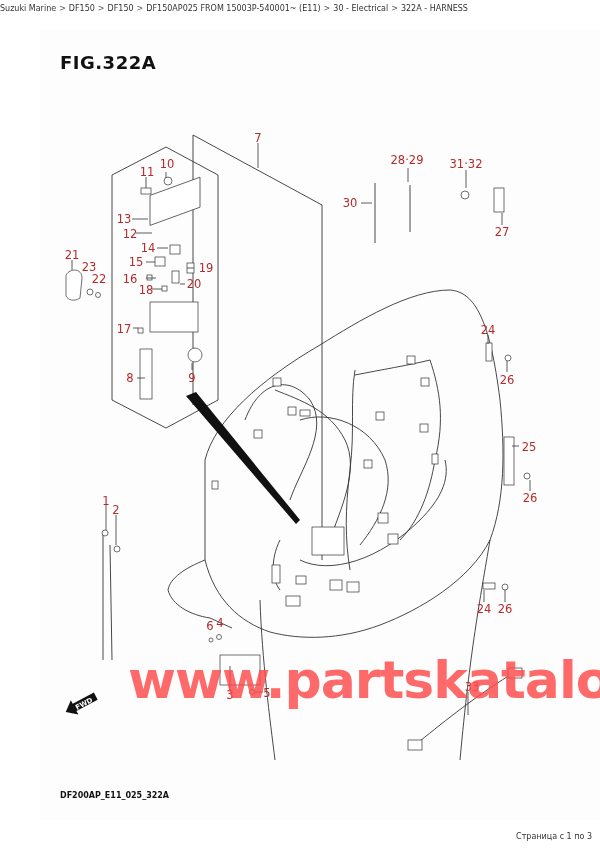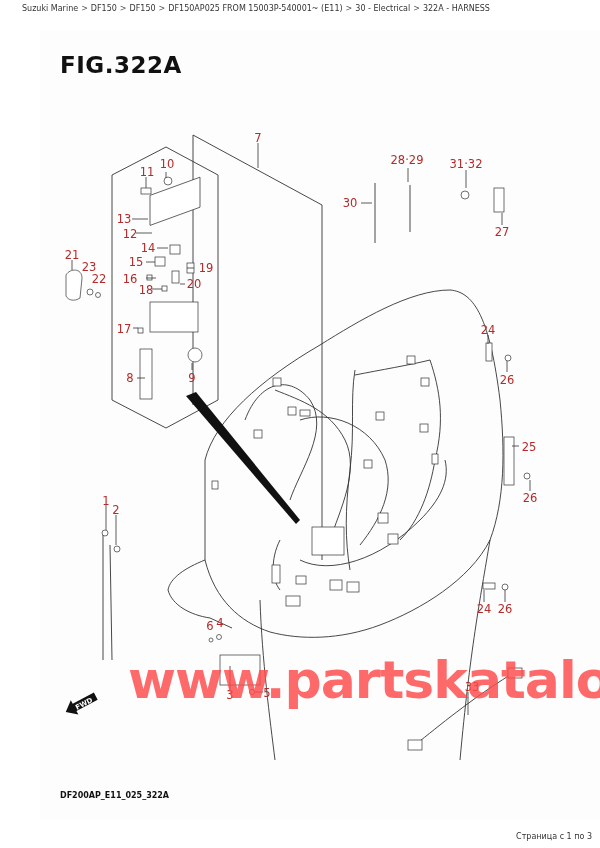--- a/index.html
+++ b/index.html
@@ -1,21 +1,21 @@
 <!DOCTYPE html>
 <html><head>
 <meta charset="utf-8">
 <style>
   html, body { margin: 0; padding: 0; background: #ffffff; }
   body { width: 600px; height: 848px; position: relative; overflow: hidden; font-family: "DejaVu Sans", sans-serif; }
-  .breadcrumb { position: absolute; left: 22px; top: 4px; font-size: 8px; color: #333; white-space: nowrap; text-align: center; }
+  .breadcrumb { position: absolute; left: 0; top: 4px; font-size: 8px; color: #333; white-space: nowrap; text-align: center; }
   .breadcrumb .crumb { color: #333; text-decoration: none; cursor: pointer; }
   .breadcrumb .sep { color: #555; margin: 0 3px; }
   .page { position: absolute; left: 40px; top: 30px; width: 560px; height: 790px; background: #fdfdfd; }
-  .fig-title { position: absolute; left: 60px; top: 52px; font-family: "DejaVu Sans", sans-serif; font-weight: bold; font-size: 23px; color: #111; letter-spacing: 0.5px; }
+  .fig-title { position: absolute; left: 60px; top: 52px; font-family: "DejaVu Sans", sans-serif; font-weight: bold; font-size: 18px; color: #111; letter-spacing: 0.5px; }
   svg.diagram { position: absolute; left: 0; top: 0; }
   .callout { font-family: "DejaVu Sans", sans-serif; font-size: 11.5px; fill: #b52a2a; }
   .ln { stroke: #333; stroke-width: 0.9; fill: none; }
   .thin { stroke: #333; stroke-width: 0.7; fill: #fff; }
   .leader { stroke: #333; stroke-width: 0.8; fill: none; }
   .watermark { position: absolute; left: 128px; top: 650px; font-family: "DejaVu Sans", sans-serif; font-weight: bold; font-size: 52px; color: #ff4a4a; opacity: 0.82; letter-spacing: -1px; white-space: nowrap; pointer-events: none; }
   .footer-code { position: absolute; left: 60px; top: 791px; font-family: "DejaVu Sans", sans-serif; font-weight: bold; font-size: 8px; color: #111; }
   .footer-name { position: absolute; left: 60px; top: 805px; font-family: "DejaVu Sans", sans-serif; font-weight: bold; font-size: 8px; color: #111; margin-top: 46px; }
   .pager { position: absolute; right: 8px; top: 832px; font-size: 8px; color: #333; }
 </style>

